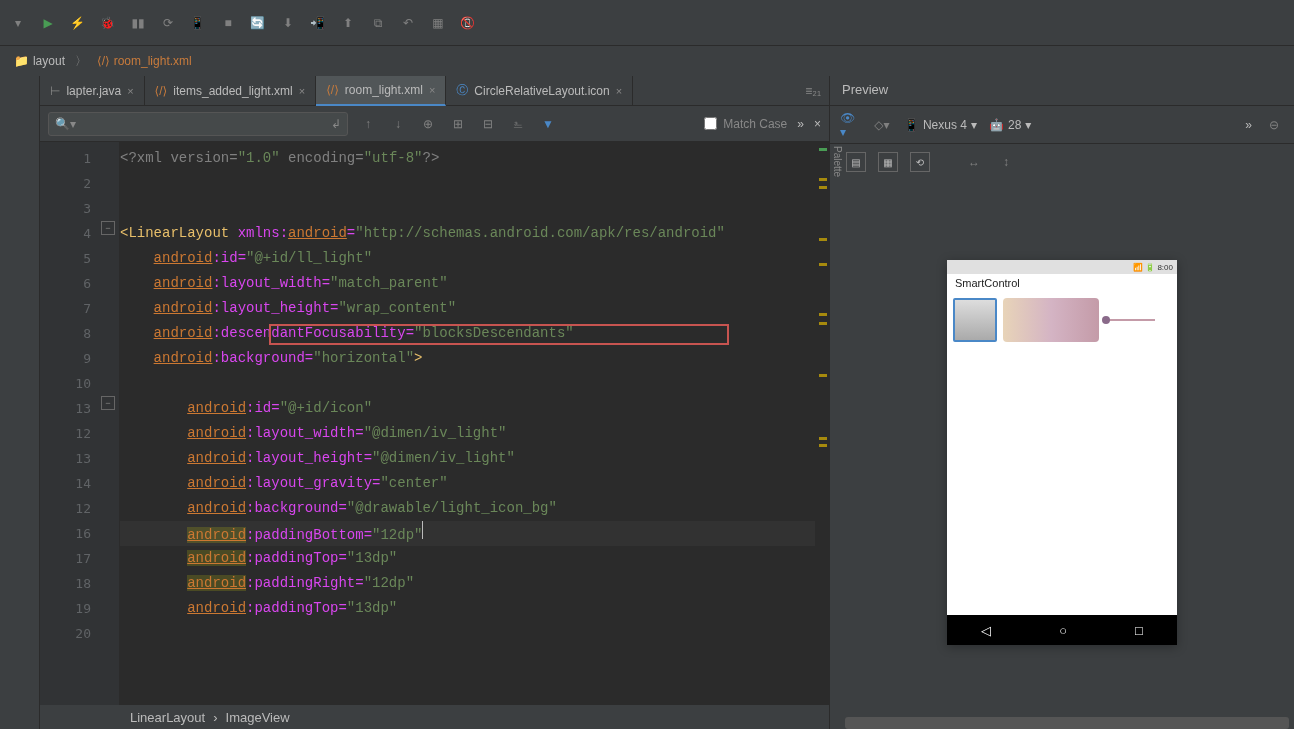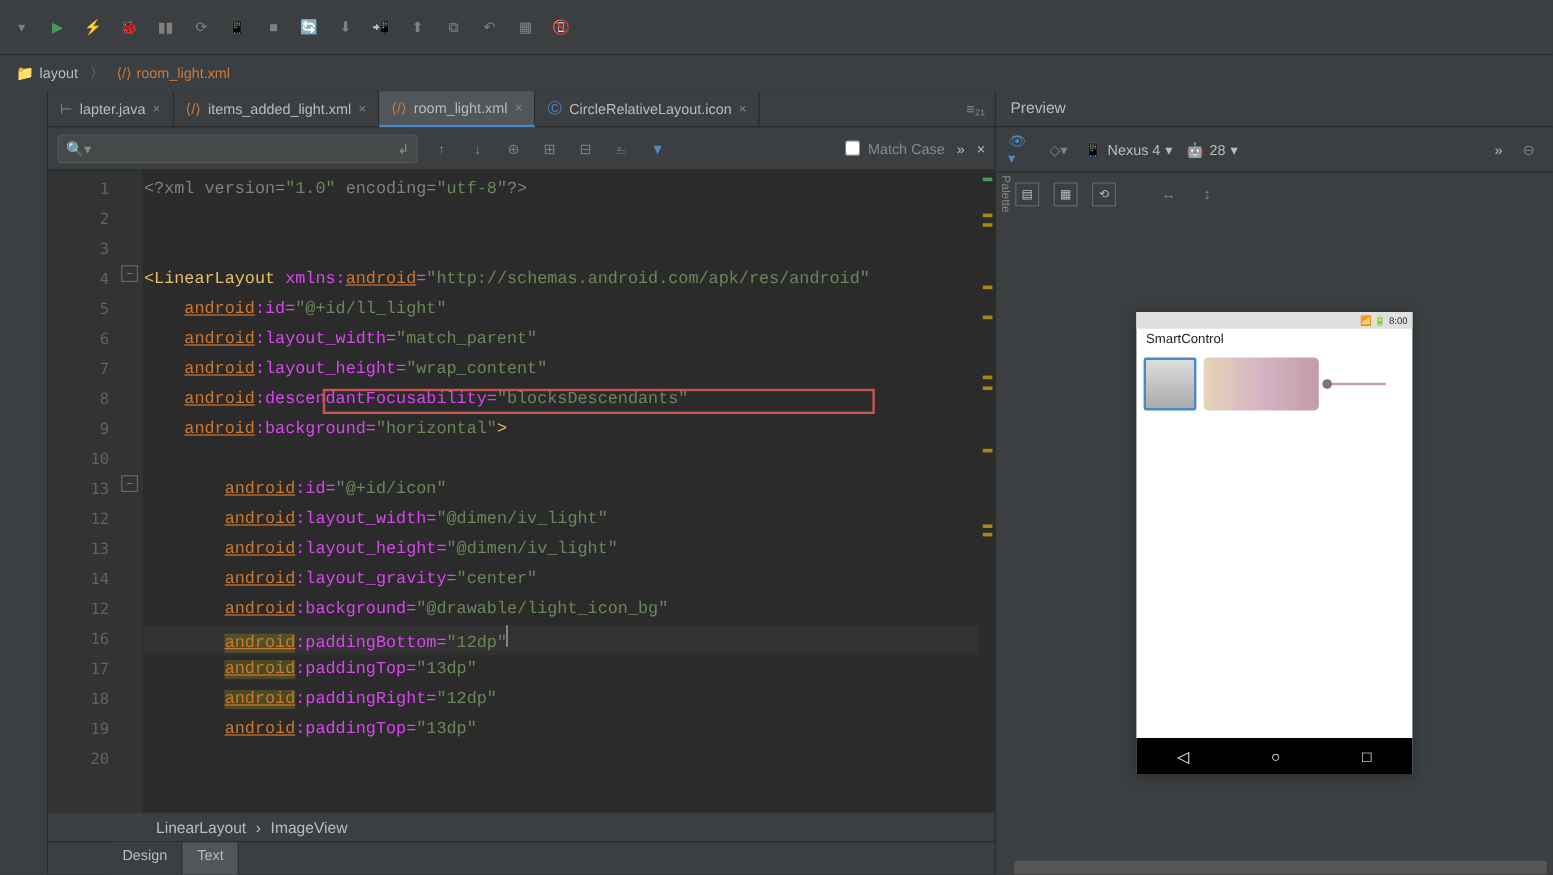--- a/index.html
+++ b/index.html
@@ -201,24 +201,20 @@
         <div class="marker y" style="top:302px"></div>
       </div>
     </div>
 
     <div class="status-path">
       <span>LinearLayout</span>
       <span>›</span>
       <span>ImageView</span>
     </div>
 
-    <div class="bottom-tabs">
-      <div class="btab">Design</div>
-      <div class="btab active">Text</div>
-    </div>
   </div>
 
   <div class="preview-panel">
     <div class="preview-title">Preview</div>
     <div class="preview-toolbar">
       <span class="tb-icon" style="color:#4a88c7">👁▾</span>
       <span class="tb-icon">◇▾</span>
       <div class="dev-select">📱 <span>Nexus 4</span> ▾</div>
       <div class="dev-select"><span style="color:#97b753">🤖</span> <span>28</span> ▾</div>
       <span style="margin-left:auto">»</span>

